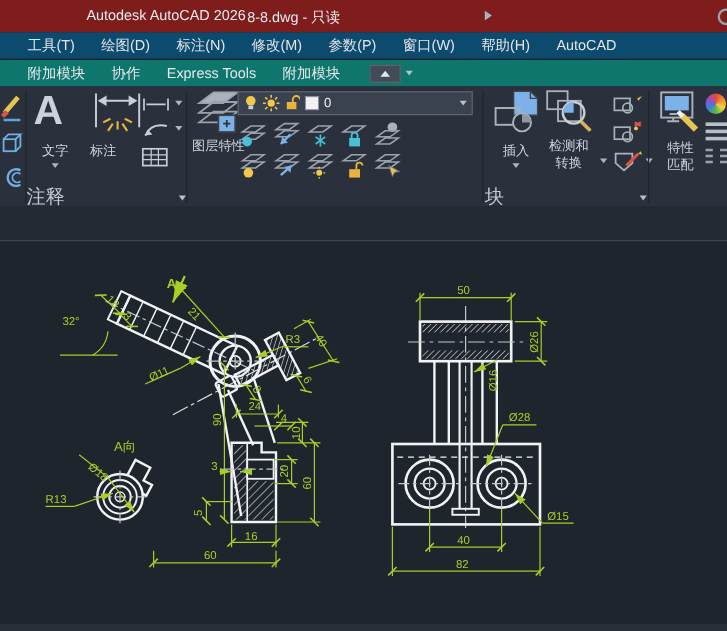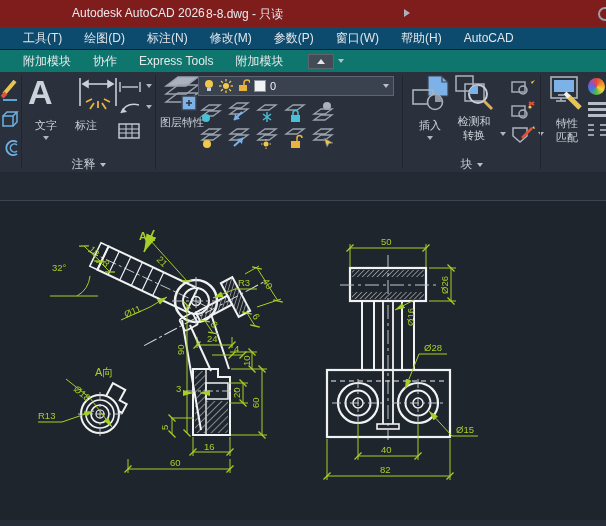--- a/index.html
+++ b/index.html
@@ -31,22 +31,22 @@
            display:flex;align-items:center;justify-content:center;}
   .tab-btn-up{width:0;height:0;border-left:4px solid transparent;border-right:4px solid transparent;
               border-bottom:5px solid #e3e6ea;}
   .tab-btn-caret{margin-left:4px;}
   .caret{display:inline-block;width:0;height:0;border-left:3.5px solid transparent;
          border-right:3.5px solid transparent;border-top:4px solid #b9c0c9;}
 
   
   .ribbon{position:absolute;top:72px;left:0;right:0;height:100px;background:#2a313c;z-index:9;}
   .vdiv{position:absolute;top:3px;bottom:3px;width:1px;background:#20252d;}
-  .panel-label{position:absolute;bottom:1px;height:13px;font-size:12px;color:#c3c9d1;
-               display:flex;align-items:center;justify-content:center;gap:4px;}
+  .panel-label{position:absolute;bottom:1px;height:13px;font-size:16px;color:#c3c9d1;
+               display:flex;align-items:center;justify-content:space-between;gap:4px;}
   .rlabel{position:absolute;font-size:11px;color:#ced3da;text-align:center;white-space:nowrap;}
   .ric{position:absolute;}
   .minicaret{position:absolute;width:0;height:0;border-left:3px solid transparent;
              border-right:3px solid transparent;border-top:4px solid #aeb5bf;}
   .bigA{position:absolute;left:28px;top:0px;font-size:34px;font-weight:bold;color:#ccd2da;line-height:40px;}
   .combo{position:absolute;left:198px;top:4px;width:196px;height:20px;background:#3a4250;
          border:1px solid #5d6571;box-sizing:border-box;display:flex;align-items:center;gap:4px;padding:0 4px;}
   .combo .lname{color:#eef1f4;font-size:11px;flex:1;}
   .wheel{position:absolute;left:588px;top:6px;width:17px;height:17px;border-radius:50%;
          background:conic-gradient(#e5493a,#f08c2e,#f2d43b,#58b947,#3a7ede,#8e4fd0,#e5493a);}

